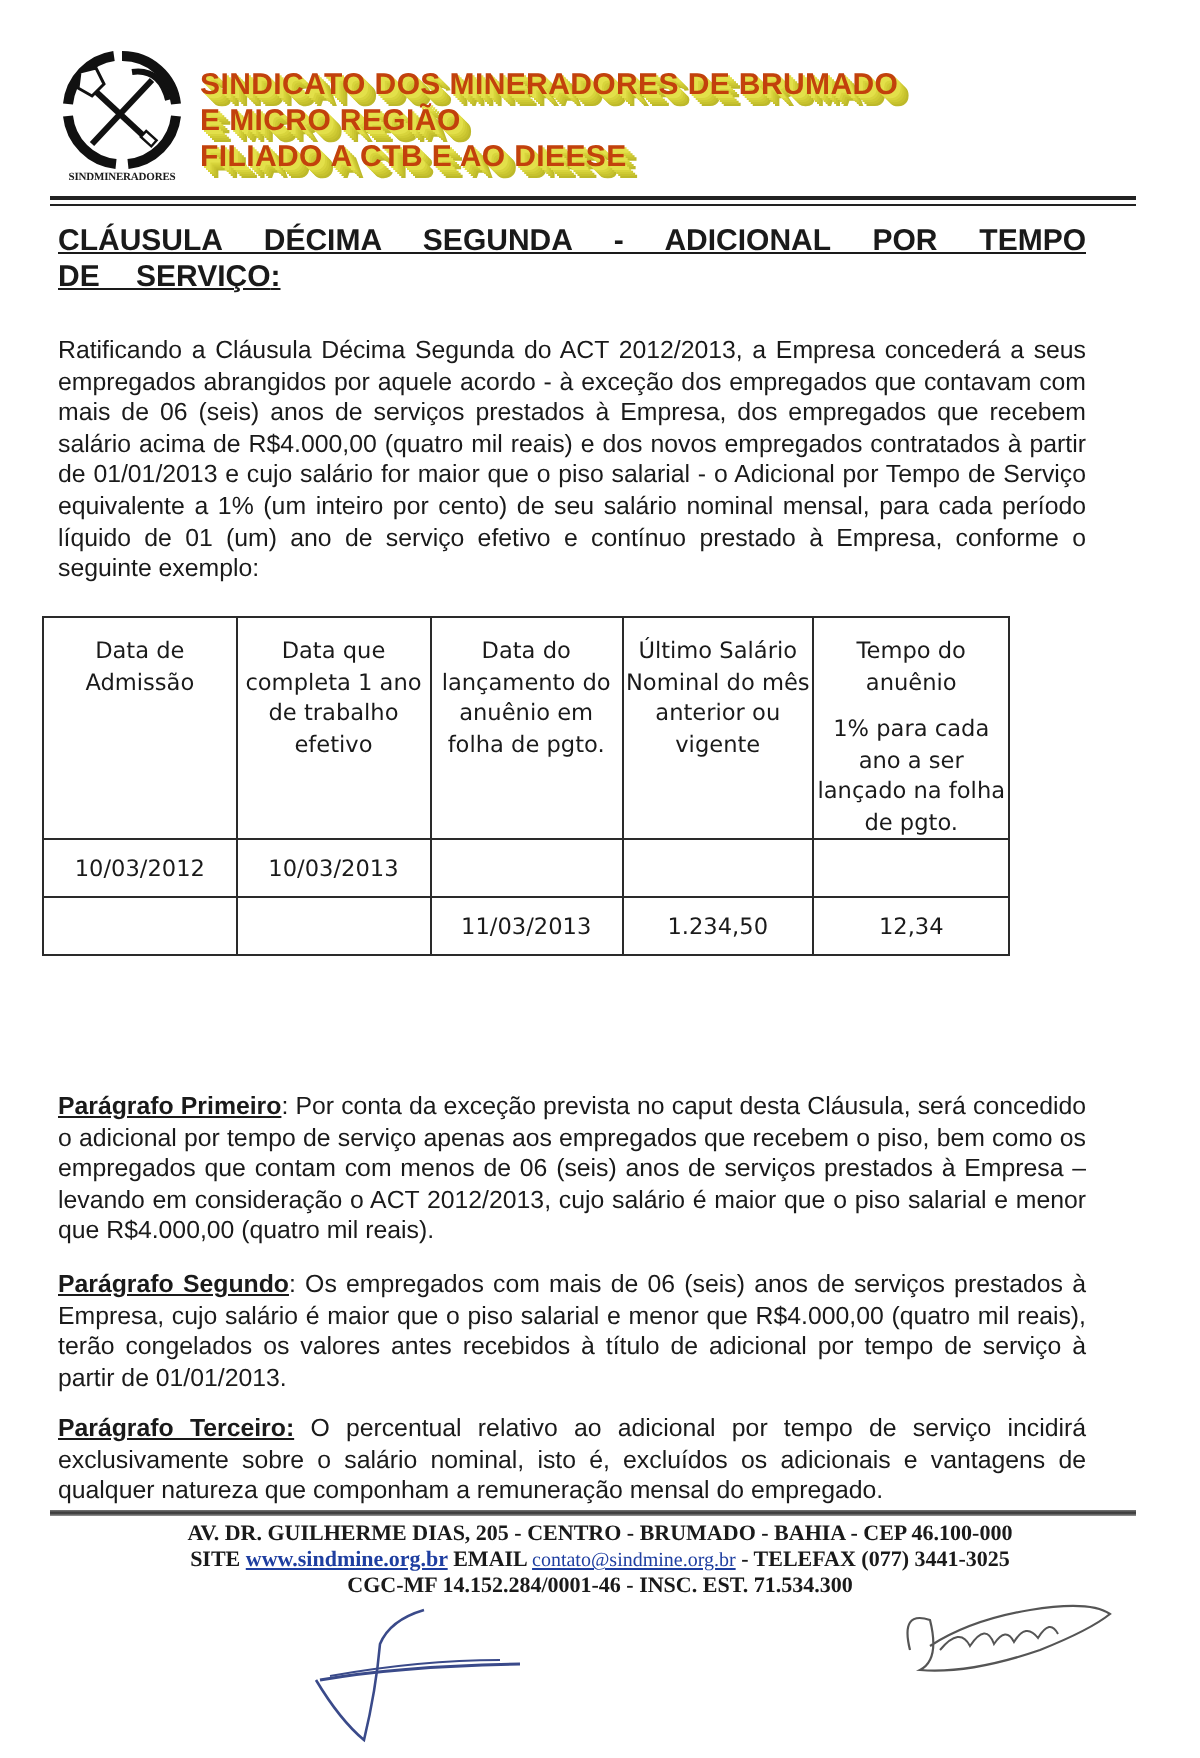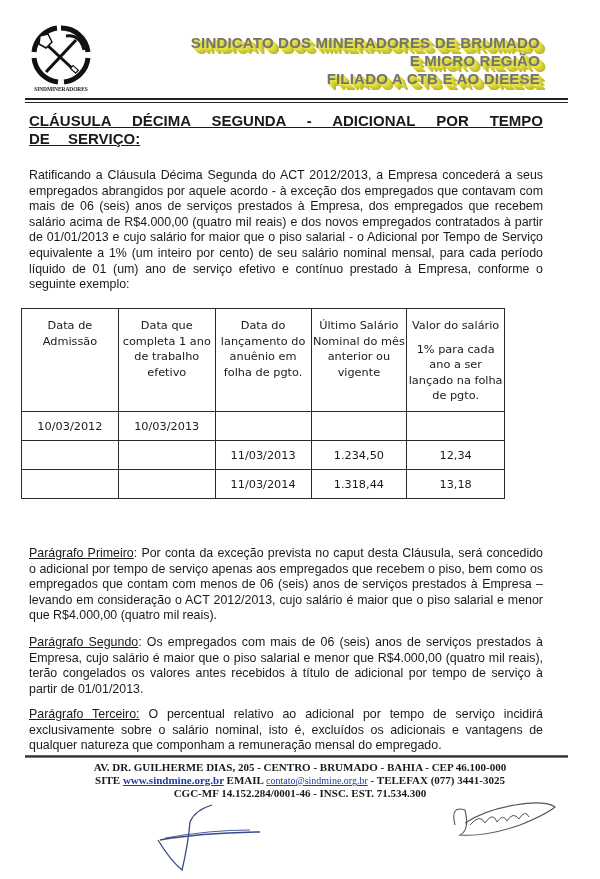--- a/index.html
+++ b/index.html
@@ -3,22 +3,22 @@
 <meta charset="utf-8">
 <style>
   * { box-sizing: border-box; margin: 0; padding: 0; }
   html, body { width: 600px; height: 879px; background: #ffffff; overflow: hidden; }
   body { position: relative; font-family: "Liberation Sans", sans-serif; color: #1a1a1a; }
 
   .logo { position: absolute; left: 26px; top: 24px; width: 70px; height: 72px; }
   .logo-caption { position: absolute; left: 0; top: 62px; width: 70px; text-align: center;
     font-family: "Liberation Serif", serif; font-weight: bold; font-size: 5.5px; letter-spacing: -0.1px; }
 
-  .header-title { position: absolute; left: 100px; width: 440px; text-align: right;
-    font-family: "Liberation Sans", sans-serif; font-weight: bold; font-size: 15px; color: #737373;
+  .header-title { position: absolute; left: 100px; width: 440px; text-align: left;
+    font-family: "Liberation Sans", sans-serif; font-weight: bold; font-size: 15px; color: #c2410c;
     text-shadow: 1px 1px 0 #e3e04a, 2px 2px 0 #e3e04a, 3px 3px 0 #d8d43c, 4px 4px 0 #cfcb34, 5px 5px 0 #c7c22e, 6px 6px 0 #bdb92a;
     letter-spacing: 0.2px; }
   .ht1 { top: 34px; }
   .ht2 { top: 52px; }
   .ht3 { top: 70px; }
 
   .header-rule { position: absolute; left: 25px; width: 543px; background: #222; }
   .hr1 { top: 98px; height: 2px; }
   .hr2 { top: 102px; height: 1px; }
 
@@ -26,21 +26,21 @@
     font-weight: bold; font-size: 15px; line-height: 18px; text-decoration: underline;
     text-align: justify; text-align-last: left; word-spacing: 14px; }
   .clause-title-colon { text-decoration: none; }
 
   .para { position: absolute; left: 29px; width: 514px; font-size: 12.4px; line-height: 15.6px;
     text-align: justify; }
   .p-intro { top: 168px; }
   .p-first { top: 546px; }
   .p-second { top: 635px; }
   .p-third { top: 707px; }
-  .para-heading { font-weight: normal; text-decoration: underline; margin-top: 40px; }
+  .para-heading { font-weight: bold; text-decoration: underline; margin-top: 40px; }
 
   table.anuenio { position: absolute; left: 21px; top: 308px; width: 484px; border-collapse: collapse;
     font-family: "DejaVu Sans", sans-serif; font-size: 11.3px; color: #1a1a1a; }
   table.anuenio td, table.anuenio th { border: 1.5px solid #2a2a2a; text-align: center; font-weight: normal; }
   table.anuenio th { vertical-align: top; padding-top: 9px; line-height: 15.5px; height: 103px; }
   table.anuenio td { height: 29px; vertical-align: middle; margin-top: 24px; }
   .th-gap { display: block; height: 8px; }
   .c1 { width: 97px; } .c2 { width: 97px; margin-left: 18px; } .c3 { width: 96px; } .c4 { width: 96px; } .c5 { width: 98px; }
 
   .footer-rule { position: absolute; left: 25px; top: 755px; width: 543px; height: 3px;
@@ -86,42 +86,35 @@
 
 <div class="para p-intro">Ratificando a Cláusula Décima Segunda do ACT 2012/2013, a Empresa concederá a seus empregados abrangidos por aquele acordo - à exceção dos empregados que contavam com mais de 06 (seis) anos de serviços prestados à Empresa, dos empregados que recebem salário acima de R$4.000,00 (quatro mil reais) e dos novos empregados contratados à partir de 01/01/2013 e cujo salário for maior que o piso salarial - o Adicional por Tempo de Serviço equivalente a 1% (um inteiro por cento) de seu salário nominal mensal, para cada período líquido de 01 (um) ano de serviço efetivo e contínuo prestado à Empresa, conforme o seguinte exemplo:</div>
 
 <table class="anuenio">
   <tbody>
       <tr>
     <th class="c1"><span>Data de Admissão</span></th>
     <th class="c2"><span>Data que completa 1 ano de trabalho efetivo</span></th>
     <th class="c3"><span>Data do lançamento do anuênio em folha de pgto.</span></th>
     <th class="c4"><span>Último Salário Nominal do mês anterior ou vigente</span></th>
-    <th class="c5"><span>Valor do salário</span><span class="th-gap"></span><span>1% para cada ano a ser lançado na folha de pgto.</span></th>
+    <th class="c5"><span>Tempo do anuênio</span><span class="th-gap"></span><span>1% para cada ano a ser lançado na folha de pgto.</span></th>
   </tr>
   <tr>
     <td>10/03/2012</td>
     <td>10/03/2013</td>
     <td></td>
     <td></td>
     <td></td>
   </tr>
   <tr>
     <td></td>
     <td></td>
     <td>11/03/2013</td>
     <td>1.234,50</td>
     <td>12,34</td>
-  </tr>
-  <tr>
-    <td></td>
-    <td></td>
-    <td>11/03/2014</td>
-    <td>1.318,44</td>
-    <td>13,18</td>
   </tr>
 </tbody>
   </table>
 
 <div class="para p-first"><span class="para-heading">Parágrafo Primeiro</span><span>: Por conta da exceção prevista no caput desta Cláusula, será concedido o adicional por tempo de serviço apenas aos empregados que recebem o piso, bem como os empregados que contam com menos de 06 (seis) anos de serviços prestados à Empresa – levando em consideração o ACT 2012/2013, cujo salário é maior que o piso salarial e menor que R$4.000,00 (quatro mil reais).</span></div>
 
 <div class="para p-second"><span class="para-heading">Parágrafo Segundo</span><span>: Os empregados com mais de 06 (seis) anos de serviços prestados à Empresa, cujo salário é maior que o piso salarial e menor que R$4.000,00 (quatro mil reais), terão congelados os valores antes recebidos à título de adicional por tempo de serviço à partir de 01/01/2013.</span></div>
 
 <div class="para p-third"><span class="para-heading">Parágrafo Terceiro:</span><span> O percentual relativo ao adicional por tempo de serviço incidirá exclusivamente sobre o salário nominal, isto é, excluídos os adicionais e vantagens de qualquer natureza que componham a remuneração mensal do empregado.</span></div>
 

